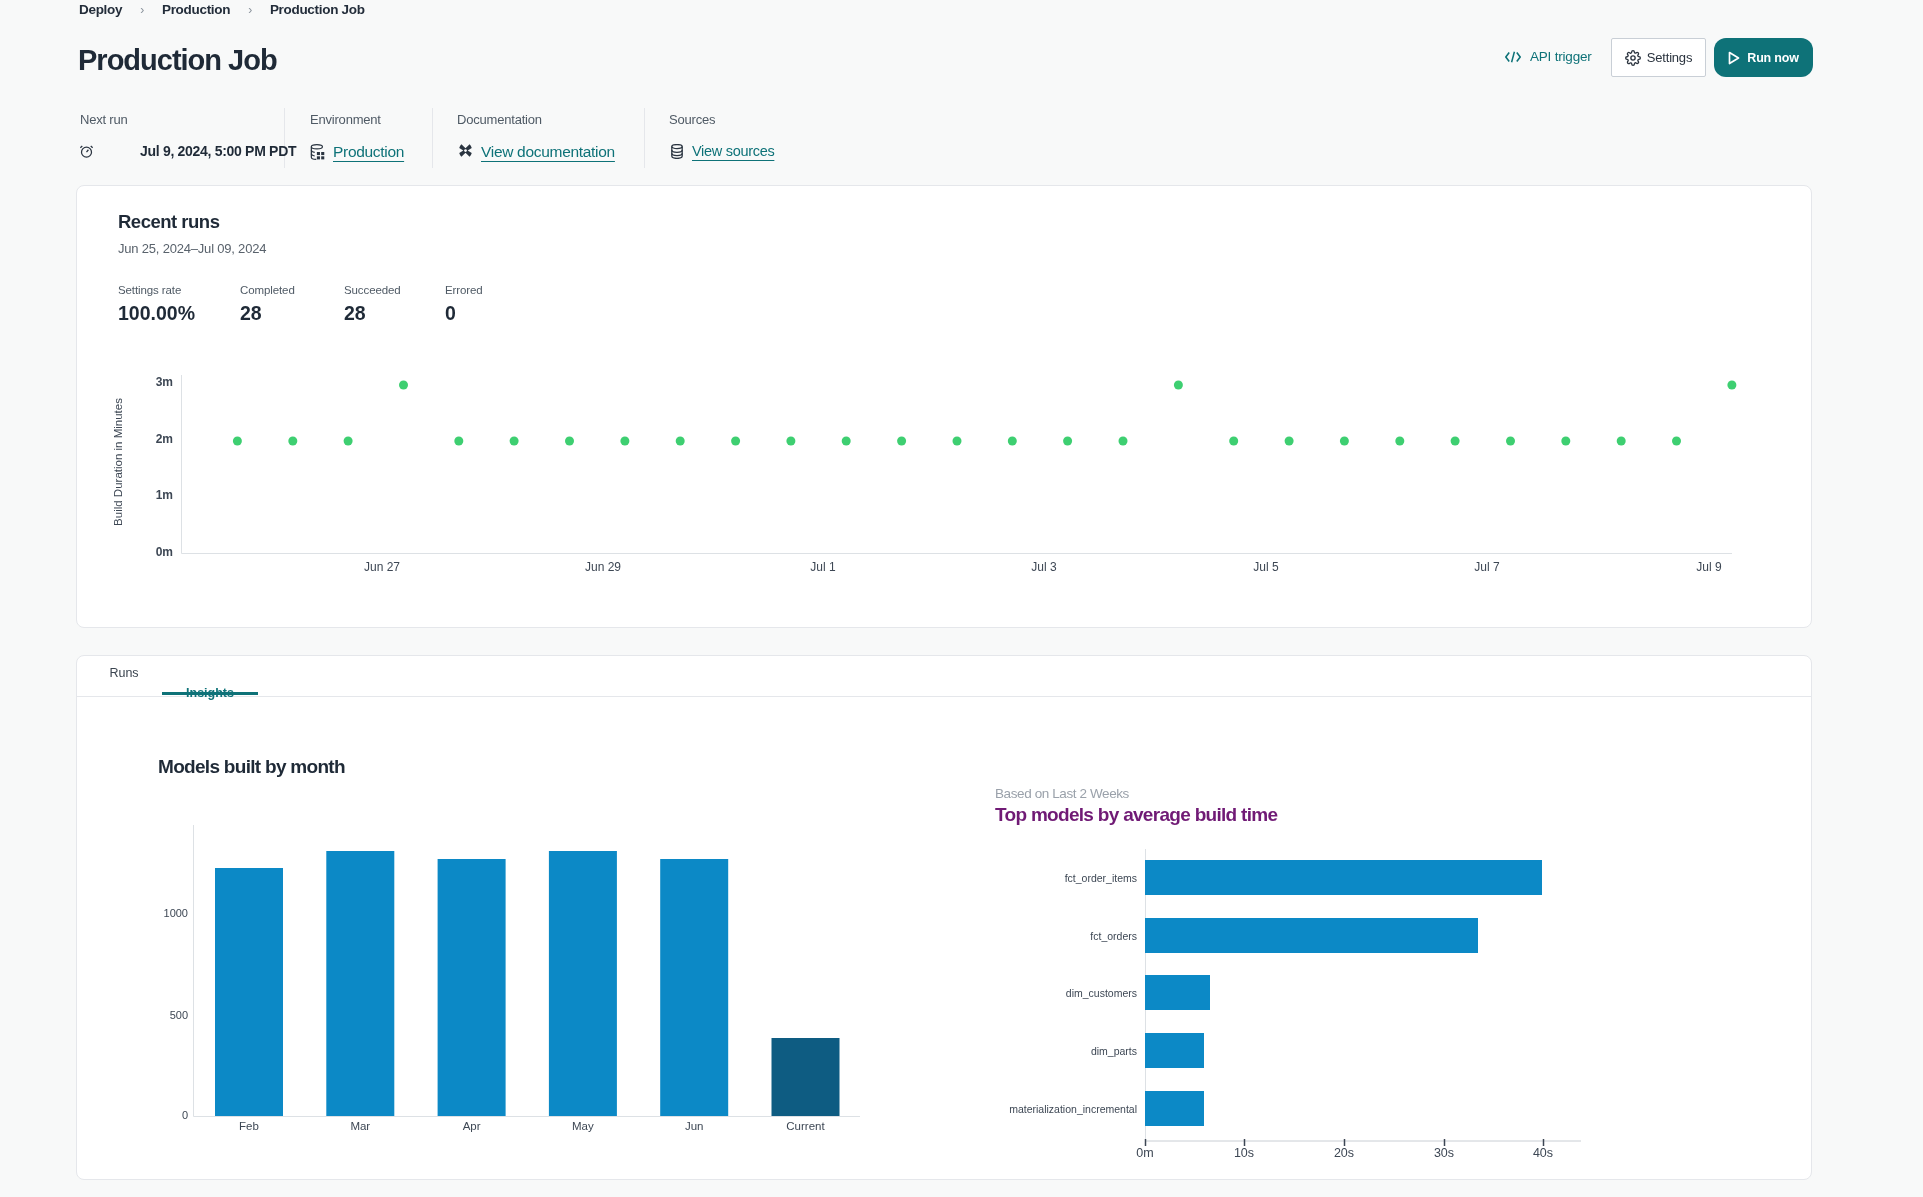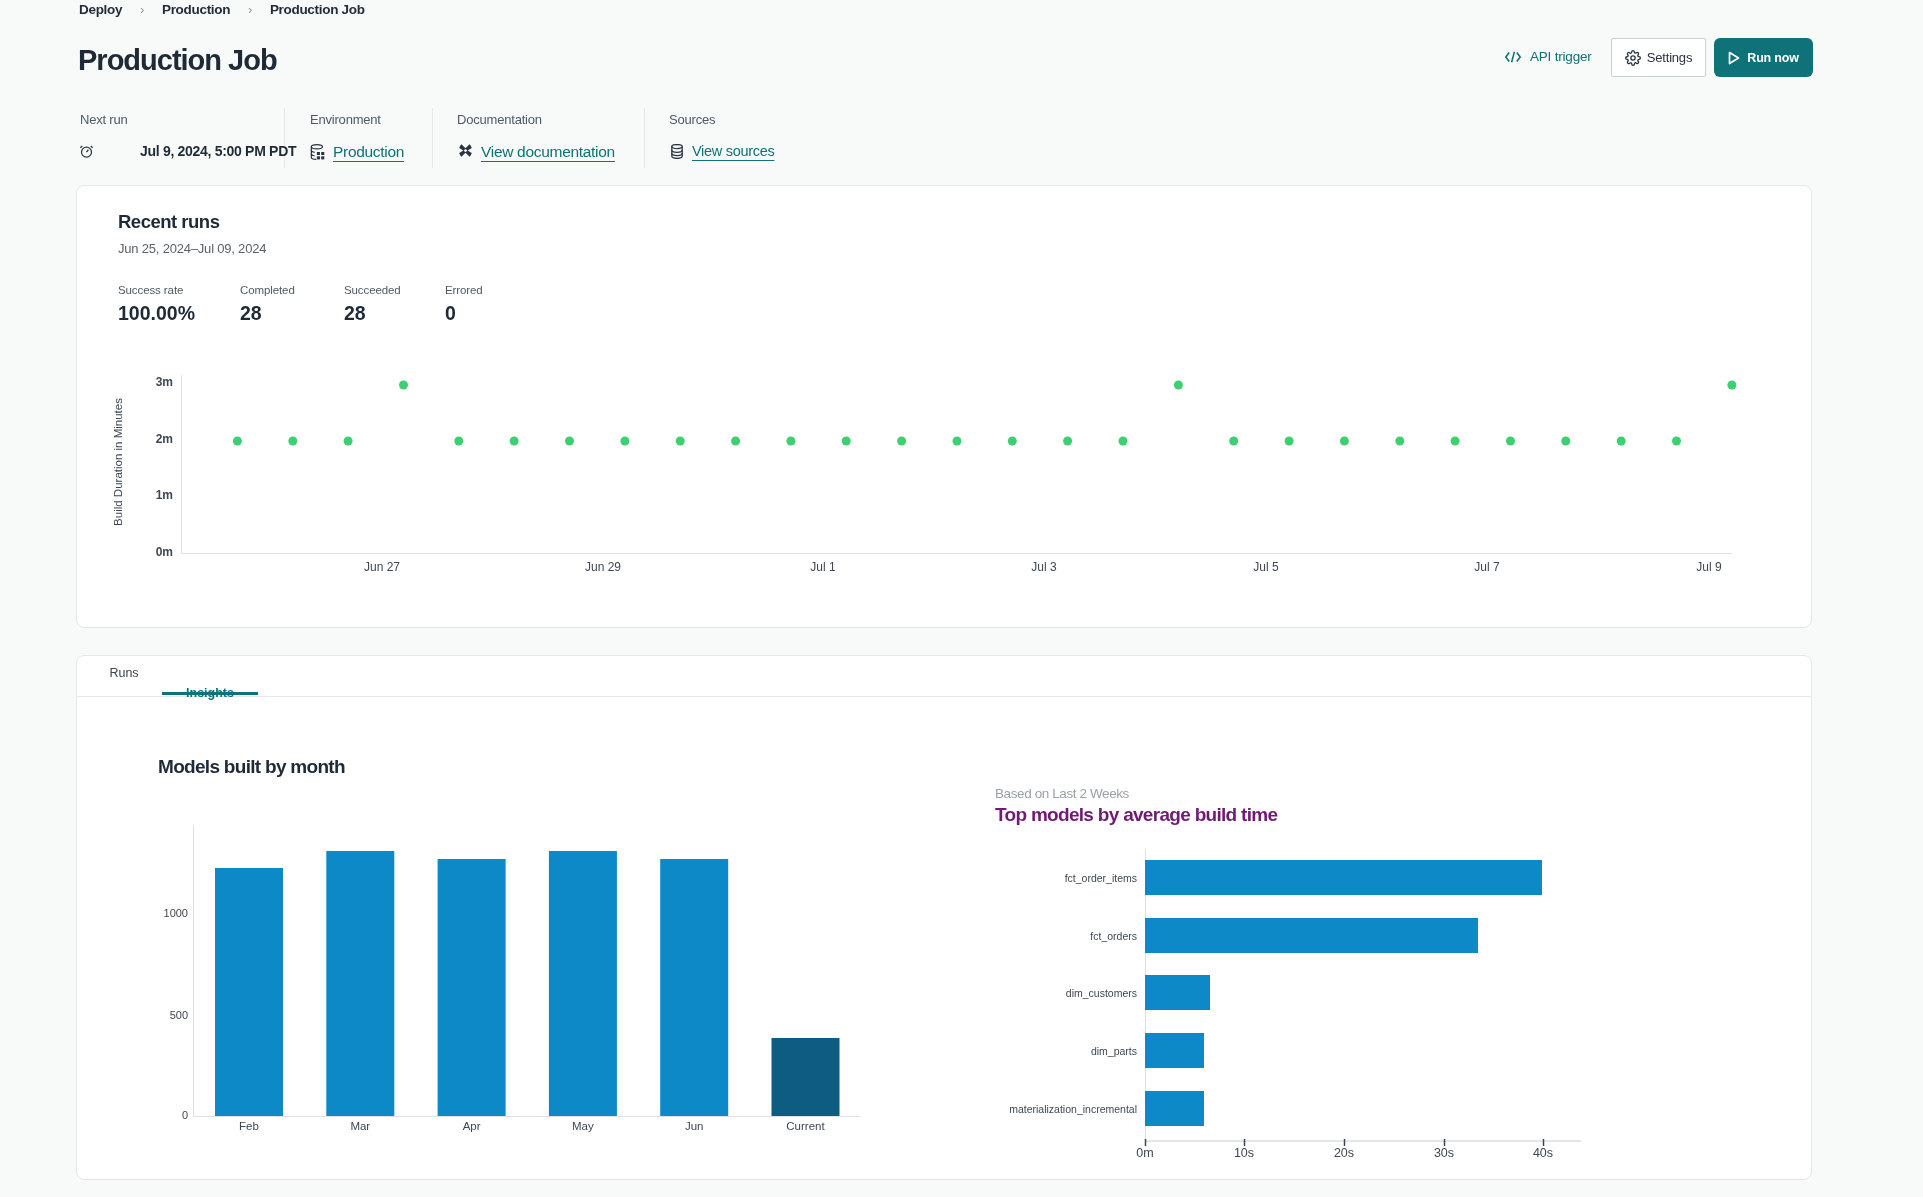--- a/index.html
+++ b/index.html
@@ -29,21 +29,21 @@
   </svg>
   <span>API trigger</span>
 </div>
 <div class="abs" style="left:1611px;top:38px;width:95px;height:39px;background:#fff;border:1px solid #C9CFD6;border-radius:2px;display:flex;align-items:center;justify-content:center;font-size:13px;letter-spacing:-0.2px;color:#2A333E;">
   <svg width="16" height="16" viewBox="0 0 24 24" style="margin-right:6px;" fill="none" stroke="#2A333E" stroke-width="2">
     <circle cx="12" cy="12" r="3.2"></circle>
     <path d="M19.4 15a1.65 1.65 0 0 0 .33 1.82l.06.06a2 2 0 1 1-2.83 2.83l-.06-.06a1.65 1.65 0 0 0-1.82-.33 1.65 1.65 0 0 0-1 1.51V21a2 2 0 1 1-4 0v-.09A1.65 1.65 0 0 0 9 19.4a1.65 1.65 0 0 0-1.82.33l-.06.06a2 2 0 1 1-2.83-2.83l.06-.06a1.65 1.65 0 0 0 .33-1.82 1.65 1.65 0 0 0-1.51-1H3a2 2 0 1 1 0-4h.09A1.65 1.65 0 0 0 4.6 9a1.65 1.65 0 0 0-.33-1.82l-.06-.06a2 2 0 1 1 2.83-2.83l.06.06a1.65 1.65 0 0 0 1.82.33H9a1.65 1.65 0 0 0 1-1.51V3a2 2 0 1 1 4 0v.09a1.65 1.65 0 0 0 1 1.51 1.65 1.65 0 0 0 1.82-.33l.06-.06a2 2 0 1 1 2.83 2.83l-.06.06a1.65 1.65 0 0 0-.33 1.82V9a1.65 1.65 0 0 0 1.51 1H21a2 2 0 1 1 0 4h-.09a1.65 1.65 0 0 0-1.51 1z"></path>
   </svg>
   <span>Settings</span>
 </div>
-<div class="abs" style="left:1714px;top:38px;width:99px;height:39px;background:#0E7278;border-radius:6px;display:flex;align-items:center;justify-content:center;font-size:12.5px;letter-spacing:-0.2px;font-weight:700;color:#fff;">
+<div class="abs" style="left:1714px;top:38px;width:99px;height:39px;background:#0E7278;border-radius:12px;display:flex;align-items:center;justify-content:center;font-size:12.5px;letter-spacing:-0.2px;font-weight:700;color:#fff;">
   <svg width="12" height="14" viewBox="0 0 12 14" style="margin-right:7px;">
     <path d="M1.5 1.5 L10.5 7 L1.5 12.5 Z" fill="none" stroke="#fff" stroke-width="1.7" stroke-linejoin="round"></path>
   </svg>
   <span>Run now</span>
 </div>
 <div class="abs" style="left:284px;top:108px;width:1px;height:60px;background:#E5E7EB;"></div>
 <div class="abs" style="left:432px;top:108px;width:1px;height:60px;background:#E5E7EB;"></div>
 <div class="abs" style="left:644px;top:108px;width:1px;height:60px;background:#E5E7EB;"></div>
 <div class="abs lbl" style="left:80px;top:112px;">Next run</div>
 <div class="abs" style="left:79px;top:143px;display:flex;align-items:center;gap:38px;">
@@ -92,21 +92,21 @@
     <path d="M3 10.5 C3 12.5 7 14.5 12 14.5 C17 14.5 21 12.5 21 10.5"></path>
     <path d="M3 16 C3 18 7 20 12 20 C17 20 21 18 21 16"></path>
   </svg>
   <a class="teal-link" style="font-size:14.5px;">View sources</a>
 </div>
 
 <div class="card" style="left:76px;top:185px;width:1736px;height:443px;"></div>
 <div class="abs" style="left:118px;top:212px;font-size:18.5px;line-height:19px;letter-spacing:-0.5px;font-weight:700;color:#1F2A37;">Recent runs</div>
 <div class="abs" style="left:118px;top:241px;font-size:13px;letter-spacing:-0.2px;color:#59626C;">Jun 25, 2024–Jul 09, 2024</div>
 
-<div class="abs" style="left:118px;top:284px;font-size:11.5px;letter-spacing:-0.1px;color:#4F5A65;">Success rate</div>
+<div class="abs" style="left:118px;top:284px;font-size:11.5px;letter-spacing:-0.1px;color:#4F5A65;">Settings rate</div>
 <div class="abs" style="left:118px;top:303px;font-size:19.5px;line-height:20px;font-weight:700;color:#1F2A37;">100.00%</div>
 
 <div class="abs" style="left:240px;top:284px;font-size:11.5px;letter-spacing:-0.1px;color:#4F5A65;">Completed</div>
 <div class="abs" style="left:240px;top:303px;font-size:19.5px;line-height:20px;font-weight:700;color:#1F2A37;">28</div>
 
 <div class="abs" style="left:344px;top:284px;font-size:11.5px;letter-spacing:-0.1px;color:#4F5A65;">Succeeded</div>
 <div class="abs" style="left:344px;top:303px;font-size:19.5px;line-height:20px;font-weight:700;color:#1F2A37;">28</div>
 
 <div class="abs" style="left:445px;top:284px;font-size:11.5px;letter-spacing:-0.1px;color:#4F5A65;">Errored</div>
 <div class="abs" style="left:445px;top:303px;font-size:19.5px;line-height:20px;font-weight:700;color:#1F2A37;">0</div>

